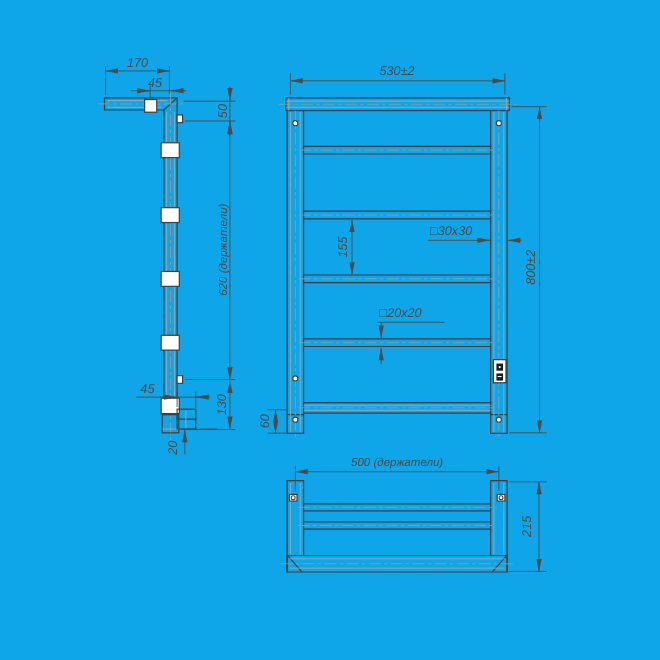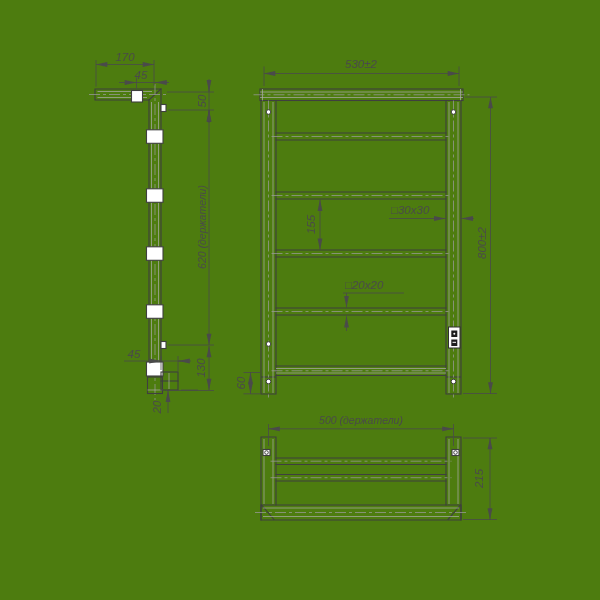--- a/index.html
+++ b/index.html
@@ -1,16 +1,16 @@
 <!DOCTYPE html>
 <html><head>
 <meta charset="utf-8">
 <style>
   html,body{margin:0;padding:0;background:#ffffff;width:600px;height:600px;overflow:hidden;}
-  .canvas{position:relative;width:600px;height:600px;background:#4d7c0f;}
+  .canvas{position:relative;width:600px;height:600px;background:#0ea5e9;}
   svg{display:block;}
   .ol{stroke:#3f3f3f;stroke-width:1.1;fill:none;stroke-linecap:square;}
   .il{stroke:#adadad;stroke-width:0.7;fill:none;}
   .cl{stroke:#9a9a9a;stroke-width:0.75;fill:none;stroke-dasharray:11 3 3 3;}
   .dl{stroke:#4a4a4a;stroke-width:0.8;fill:none;}
   .hole{stroke:#3f3f3f;stroke-width:1;fill:#ffffff;}
   .sq{stroke:#3f3f3f;stroke-width:1.1;fill:#ffffff;}
   text.dim{font:italic 11.5px "Liberation Sans","DejaVu Sans",sans-serif;fill:#4a4a4a;}
   text.dim-sm{font:italic 10.5px "Liberation Sans","DejaVu Sans",sans-serif;fill:#4a4a4a;}
 </style>

